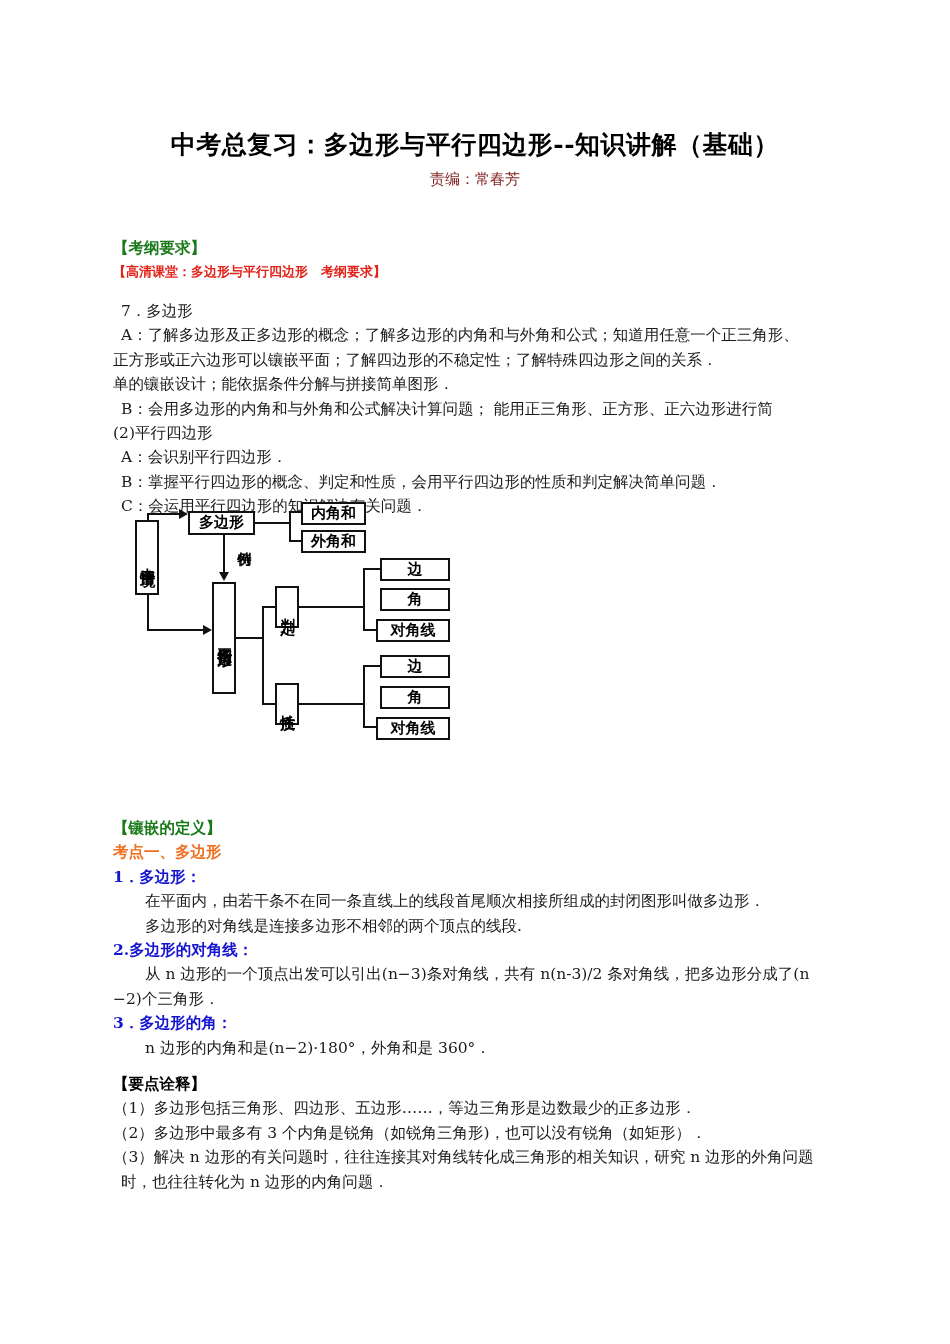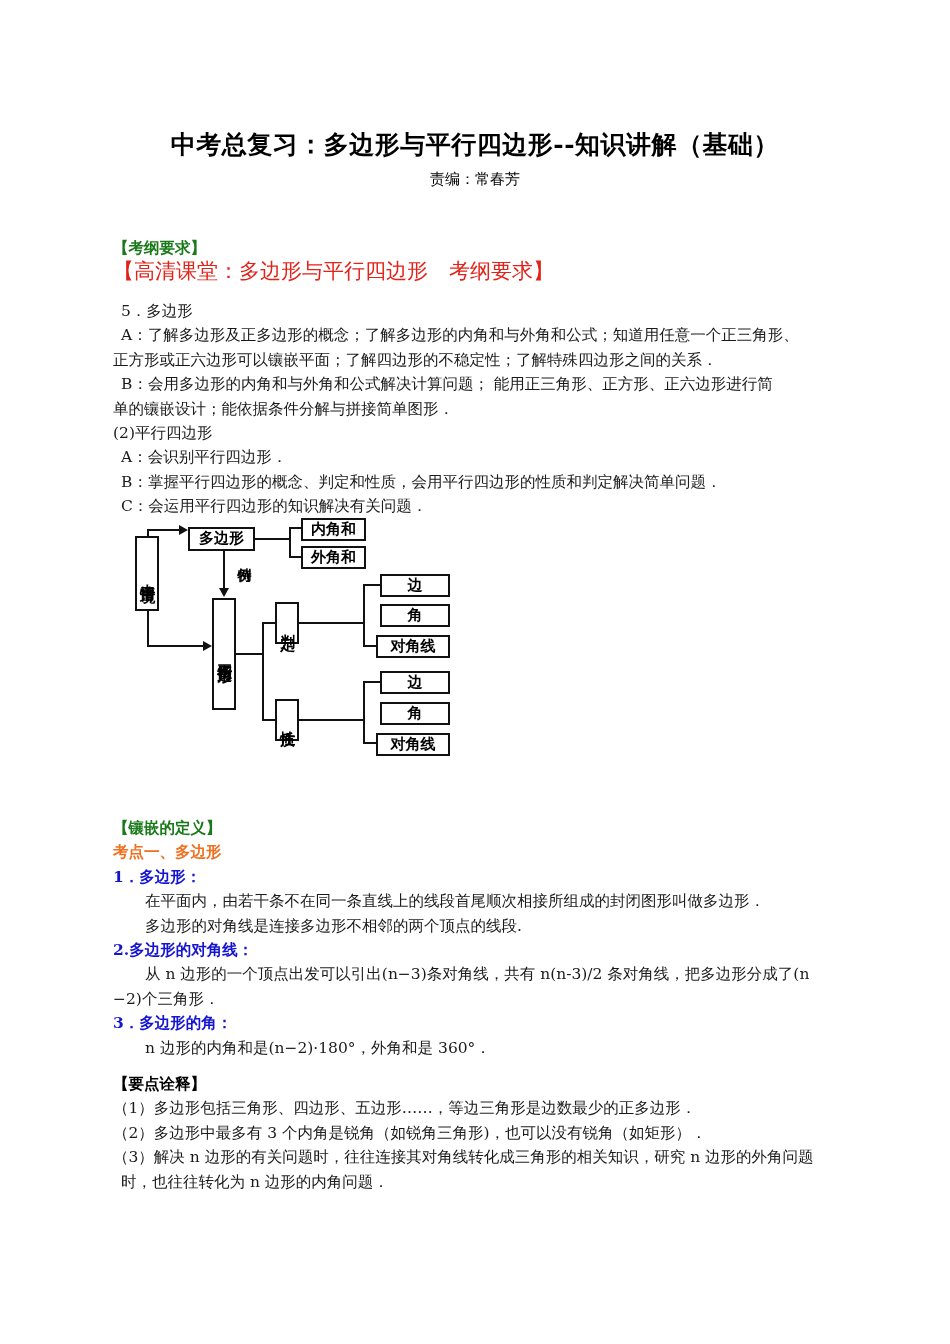--- a/index.html
+++ b/index.html
@@ -32,43 +32,43 @@
     font-weight: bold;
     letter-spacing: 0.5px;
     font-family: "DejaVu Serif", "Liberation Serif", serif;
   }
   .doc-byline {
     position: absolute;
     left: 0; top: 170px;
     width: 950px;
     text-align: center;
     font-size: 15px;
-    color: #000000;
+    color: #7f1d1d;
   }
 
   
   .blk {
     position: absolute;
     left: 113px;
     width: 740px;
     font-size: 15.5px;
     line-height: 24.4px;
     margin-top: 44px;
   }
   .hdr-green {
     color: #1a7a1a;
     font-weight: bold;
     font-size: 15.5px;
     line-height: 24.4px;
     white-space: pre;
   }
   .hdr-red {
     color: #e2231a;
-    font-weight: normal;
-    font-size: 21px;
+    font-weight: bold;
+    font-size: 13px;
     line-height: 25px;
     white-space: pre;
   }
   .hdr-orange {
     color: #f07020;
     font-weight: bold;
     font-size: 15.5px;
     line-height: 24.4px;
     white-space: pre;
   }
@@ -95,21 +95,20 @@
   .ind1 { padding-left: 8px; }
   .ind2 { padding-left: 32px; }
 
   
   .diagram {
     position: absolute;
     left: 118px;
     top: 500px;
     width: 360px;
     height: 260px;
-    margin-top: 16px;
   }
   .dbox {
     position: absolute;
     box-sizing: border-box;
     border: 2px solid #111;
     background: #fff;
     font-family: "DejaVu Serif", "Liberation Serif", serif;
     font-weight: bold;
     color: #000;
     display: flex;
@@ -162,25 +161,25 @@
 
   <div class="blk" style="top:192px;">
     <div class="hdr-green">【考纲要求】</div>
   </div>
 
   <div class="blk" style="top:215px;">
     <div class="hdr-red">【高清课堂：多边形与平行四边形　考纲要求】</div>
   </div>
 
   <div class="blk" style="top:255px;">
-    <div class="body-ln ind1">5．多边形</div>
+    <div class="body-ln ind1">7．多边形</div>
     <div class="body-ln ind1">A：了解多边形及正多边形的概念；了解多边形的内角和与外角和公式；知道用任意一个正三角形、</div>
     <div class="body-ln">正方形或正六边形可以镶嵌平面；了解四边形的不稳定性；了解特殊四边形之间的关系．</div>
+    <div class="body-ln">单的镶嵌设计；能依据条件分解与拼接简单图形．</div>
     <div class="body-ln ind1">B：会用多边形的内角和与外角和公式解决计算问题； 能用正三角形、正方形、正六边形进行简</div>
-    <div class="body-ln">单的镶嵌设计；能依据条件分解与拼接简单图形．</div>
     <div class="body-ln">(2)平行四边形</div>
     <div class="body-ln ind1">A：会识别平行四边形．</div>
     <div class="body-ln ind1">B：掌握平行四边形的概念、判定和性质，会用平行四边形的性质和判定解决简单问题．</div>
     <div class="body-ln ind1">C：会运用平行四边形的知识解决有关问题．</div>
   </div>
 
 
   <div class="diagram">
 
     <div class="dbox vert" style="left:17px; top:20px; width:24px; height:75px;">丰富情境</div>

